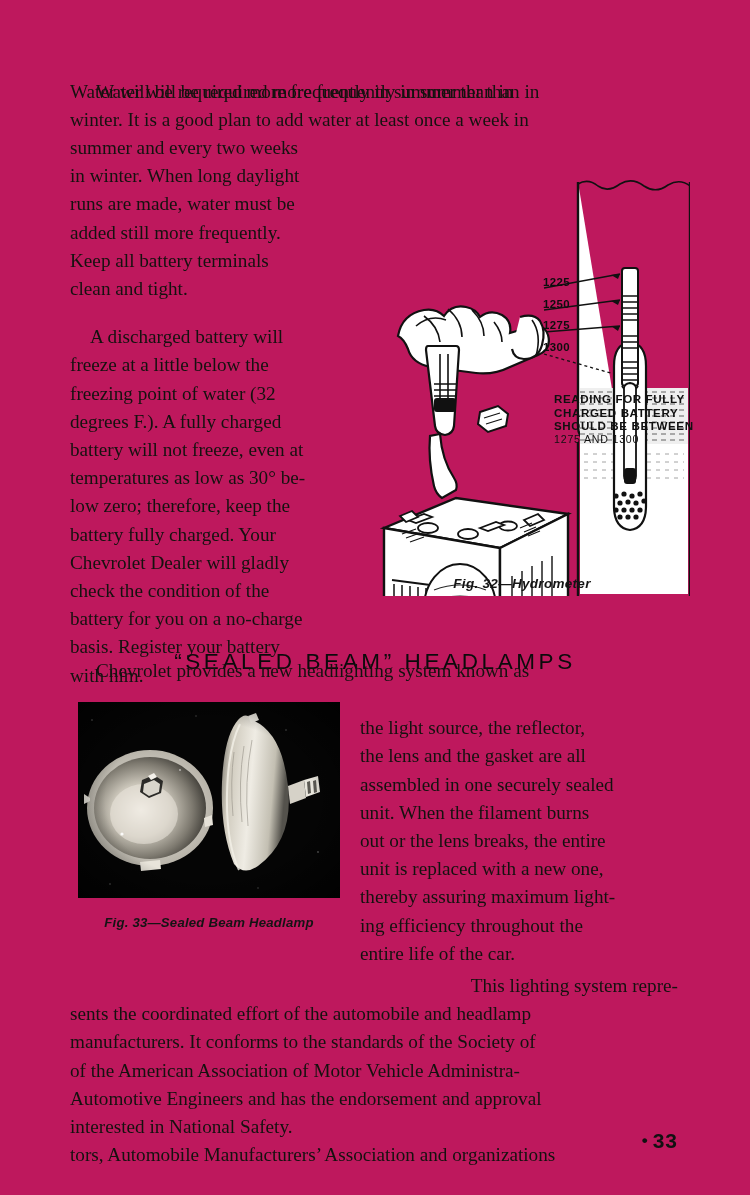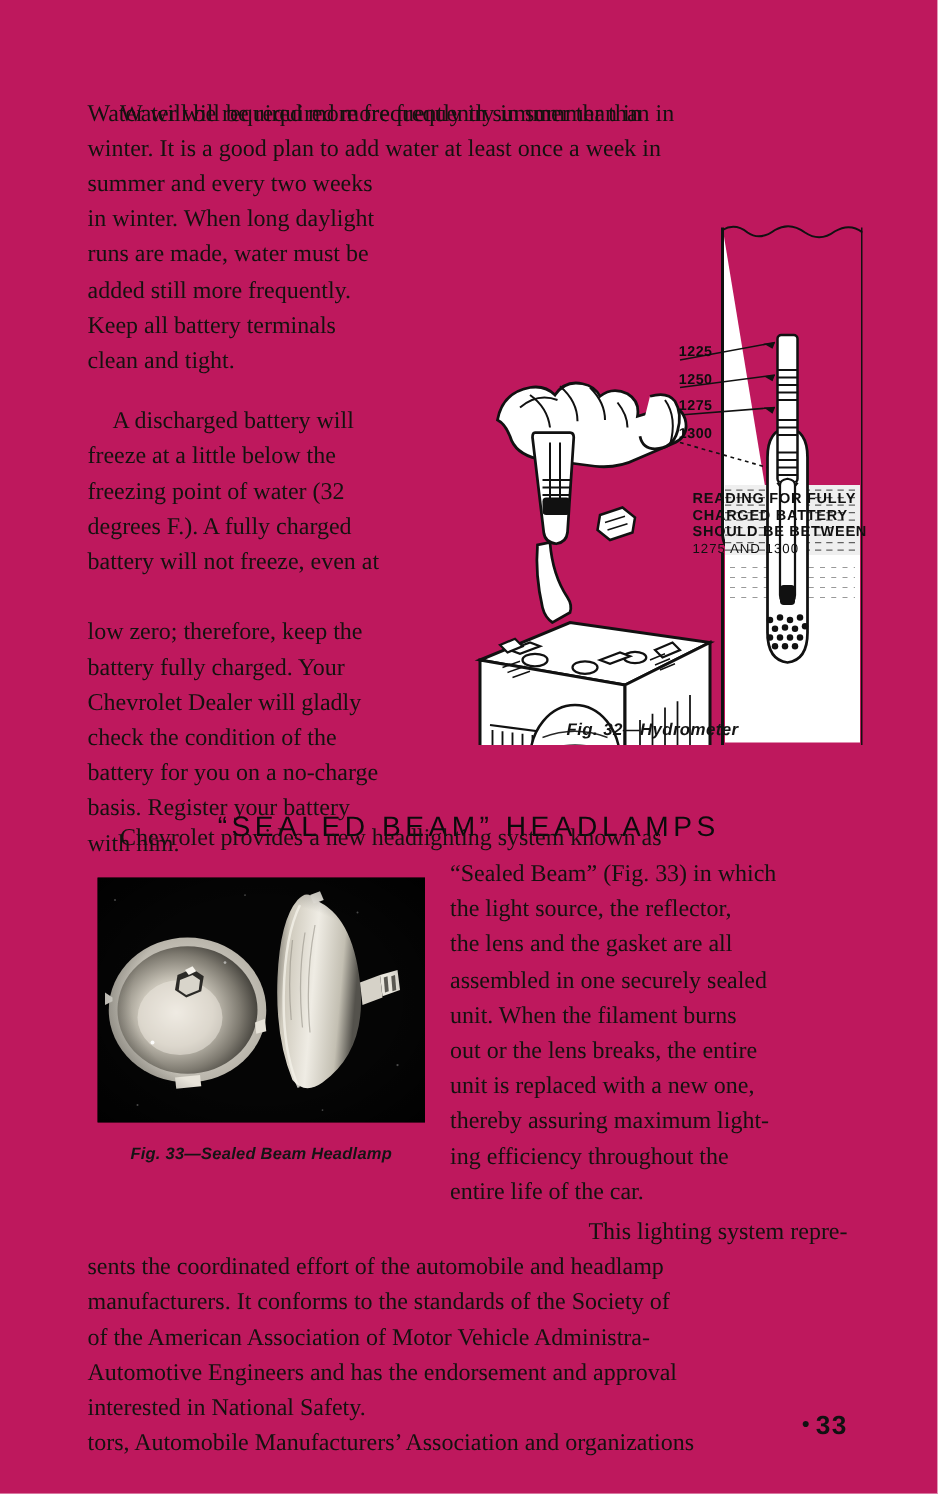--- a/index.html
+++ b/index.html
@@ -217,21 +217,21 @@
       <span class="line">Keep all battery terminals</span><br>
       <span class="line">clean and tight.</span>
     </p>
     <div class="gap"></div>
     <p>
       <span class="line" style="padding-left:20px">A discharged battery will</span><br>
       <span class="line">freeze at a little below the</span><br>
       <span class="line">freezing point of water (32</span><br>
       <span class="line">degrees F.). A fully charged</span><br>
       <span class="line">battery will not freeze, even at</span><br>
-      <br>
+      <span class="line">temperatures as low as 30° be-</span><br>
       <span class="line">low zero; therefore, keep the</span><br>
       <span class="line">battery fully charged. Your</span><br>
       <span class="line">Chevrolet Dealer will gladly</span><br>
       <span class="line">check the condition of the</span><br>
       <span class="line">battery for you on a no-charge</span><br>
       <span class="line">basis. Register your battery</span><br>
       <span class="line">with him.</span>
     </p>
   </div>
 
@@ -502,21 +502,21 @@
           <circle cx="32" cy="182" r="0.8"></circle>
         <circle cx="180" cy="186" r="0.7"></circle>
           <circle cx="118" cy="14" r="0.7"></circle>
       </g>
     </svg>
   </div>
   <div class="photo-caption">Fig. 33—Sealed Beam Headlamp</div>
 
   <div class="right-col body-text">
     <p>
-      <span class="line">“Sealed Beam” (Fig. 33) in which</span><br>
+      <br>
       <span class="line">the light source, the reflector,</span><br>
       <span class="line">the lens and the gasket are all</span><br>
       <span class="line">assembled in one securely sealed</span><br>
       <span class="line">unit. When the filament burns</span><br>
       <span class="line">out or the lens breaks, the entire</span><br>
       <span class="line">unit is replaced with a new one,</span><br>
       <span class="line">thereby assuring maximum light-</span><br>
       <span class="line">ing efficiency throughout the</span><br>
       <span class="line">entire life of the car.</span>
     </p>

